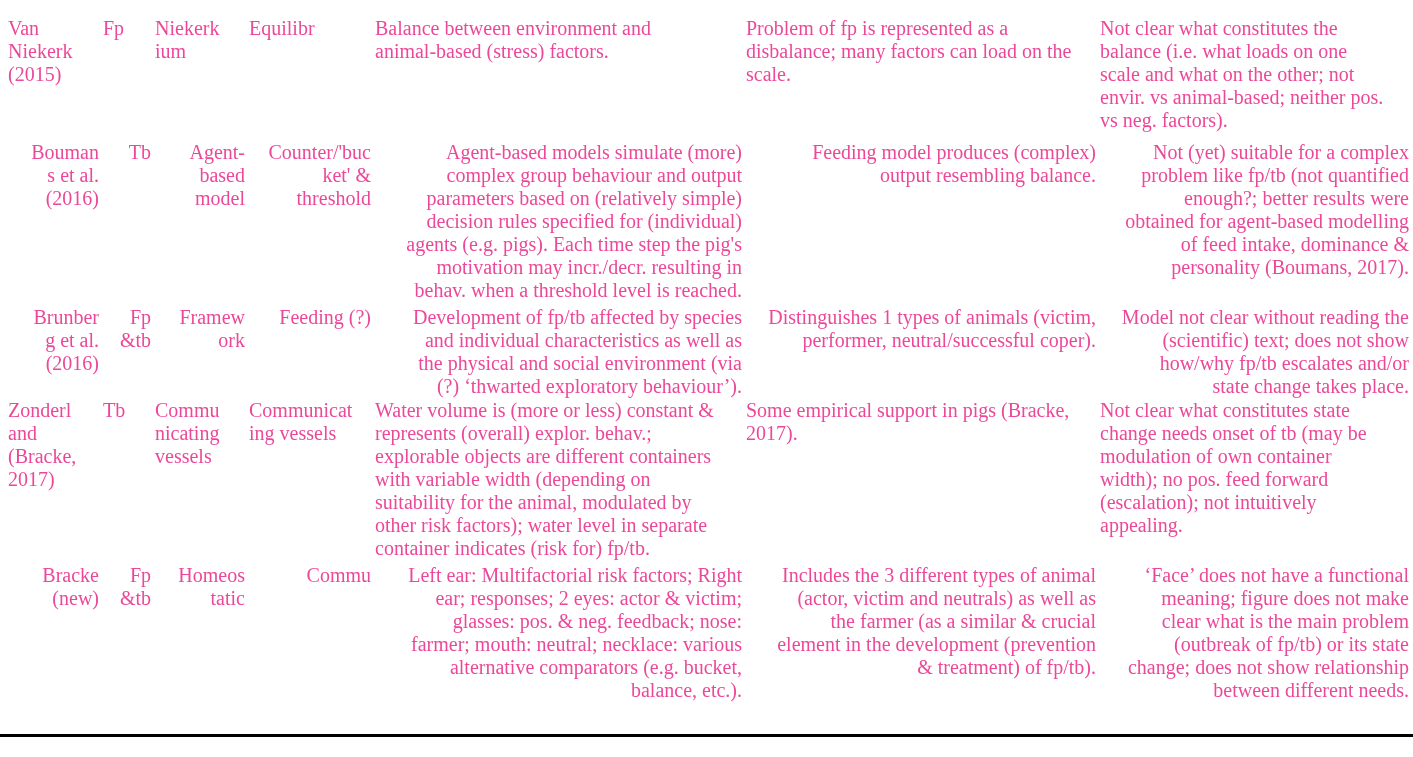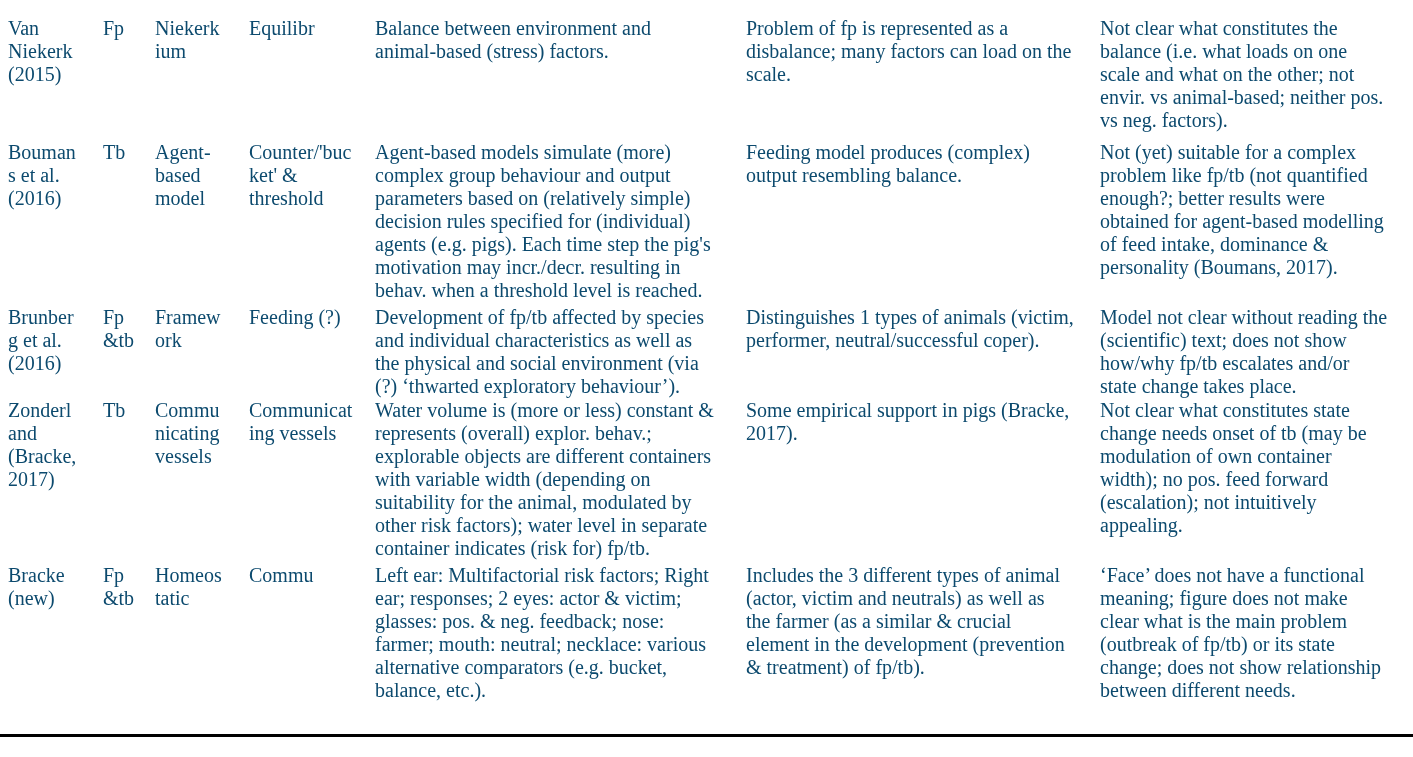--- a/index.html
+++ b/index.html
@@ -2,43 +2,43 @@
 <html><head>
 <meta charset="utf-8">
 <style>
   * { box-sizing: border-box; }
   body { margin: 0; background: #ffffff; }
   .page {
     position: relative;
     width: 1413px;
     height: 757px;
     background: #ffffff;
-    color: #0c4a6e;
+    color: #ec4899;
     font-family: "Liberation Serif", "DejaVu Serif", serif;
     font-size: 20px;
     line-height: 23px;
     overflow: hidden;
   }
   .table-wrap { padding: 17px 0 0 8px; }
   table.models-table {
     border-collapse: collapse;
     table-layout: fixed;
     width: 1405px;
   }
   td {
     vertical-align: top;
     white-space: pre-line;      
     padding: 0 4px 0 0;
     word-wrap: normal;
   }
   tr.r1 td { padding-bottom: 9px; }
-  tr.r2 td { padding-bottom: 4px; }
-  tr.r3 td { padding-bottom: 1px; }
+  tr.r2 td { padding-bottom: 4px; text-align: right; }
+  tr.r3 td { padding-bottom: 1px; text-align: right; }
   tr.r4 td { padding-bottom: 4px; margin-left: 33px; }
-  tr.r5 td { padding-bottom: 0; }
+  tr.r5 td { padding-bottom: 0; text-align: right; }
   .bottom-rule {
     position: absolute;
     left: 0;
     top: 734px;
     width: 1413px;
     height: 3px;
     background: #000000;
   }
 </style>
 </head>

